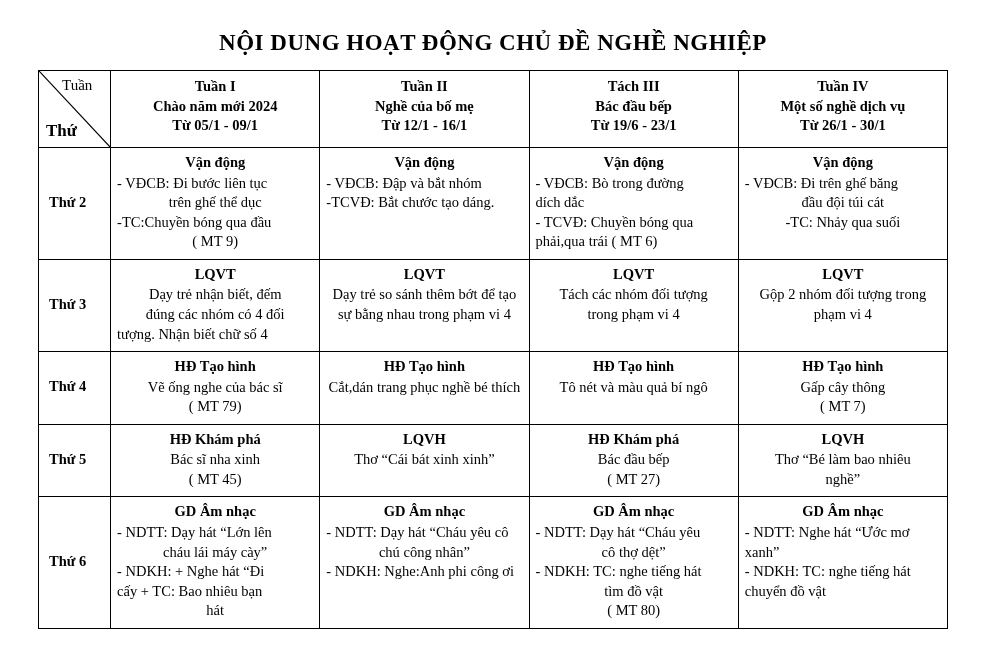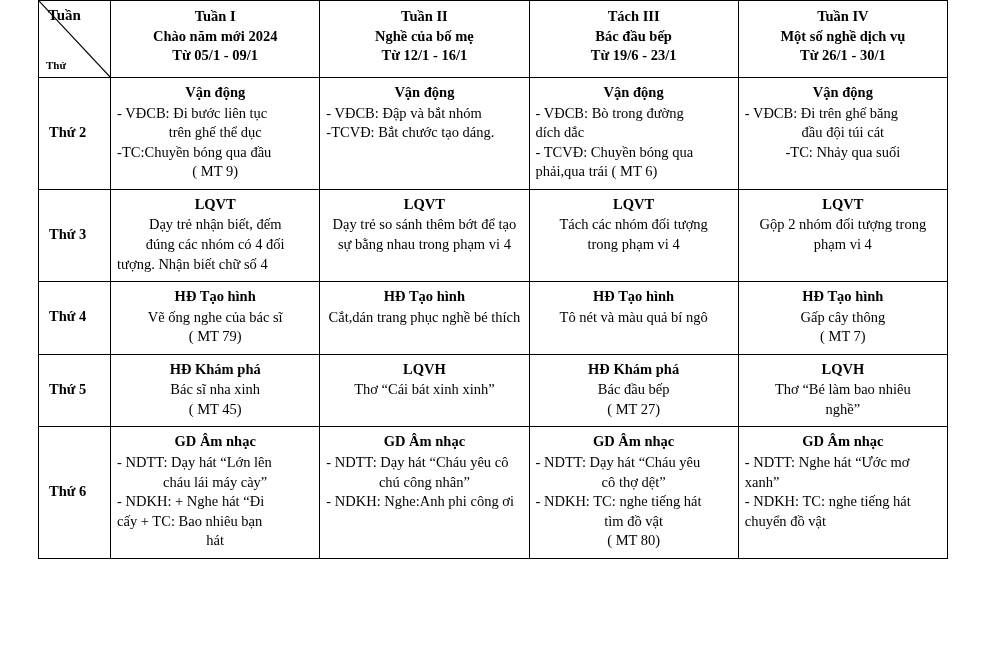--- a/index.html
+++ b/index.html
@@ -54,30 +54,30 @@
   .corner .diag {
     position: absolute;
     left: 0;
     top: 0;
     width: 100%;
     height: 100%;
   }
   .corner .lbl-week {
     position: absolute;
     top: 4px;
-    left: 9px;
-    font-weight: bold;
+    left: 23px;
+    font-weight: normal;
     font-size: 15px;
   }
   .corner .lbl-day {
     position: absolute;
     bottom: 4px;
     left: 7px;
     font-weight: bold;
-    font-size: 11px;
+    font-size: 17px;
   }
   .head-cell {
     text-align: center;
     font-weight: bold;
     font-size: 15px;
     line-height: 1.5;
     padding-top: 6px !important;
   }
   .head-cell .ln { display: block; }
   .daycell {
@@ -97,20 +97,21 @@
     display: block;
   }
   .cell-line.c { text-align: center; }
   .cell-line.l { text-align: left; }
 </style>
 </head>
 <body>
 
 <div class="page">
 
+  <div class="doc-title">NỘI DUNG HOẠT ĐỘNG CHỦ ĐỀ NGHỀ NGHIỆP</div>
 
   <table class="schedule">
     <colgroup>
       <col class="col-day">
       <col class="col-week">
       <col class="col-week">
       <col class="col-week">
       <col class="col-week">
     </colgroup>
     <tbody>

